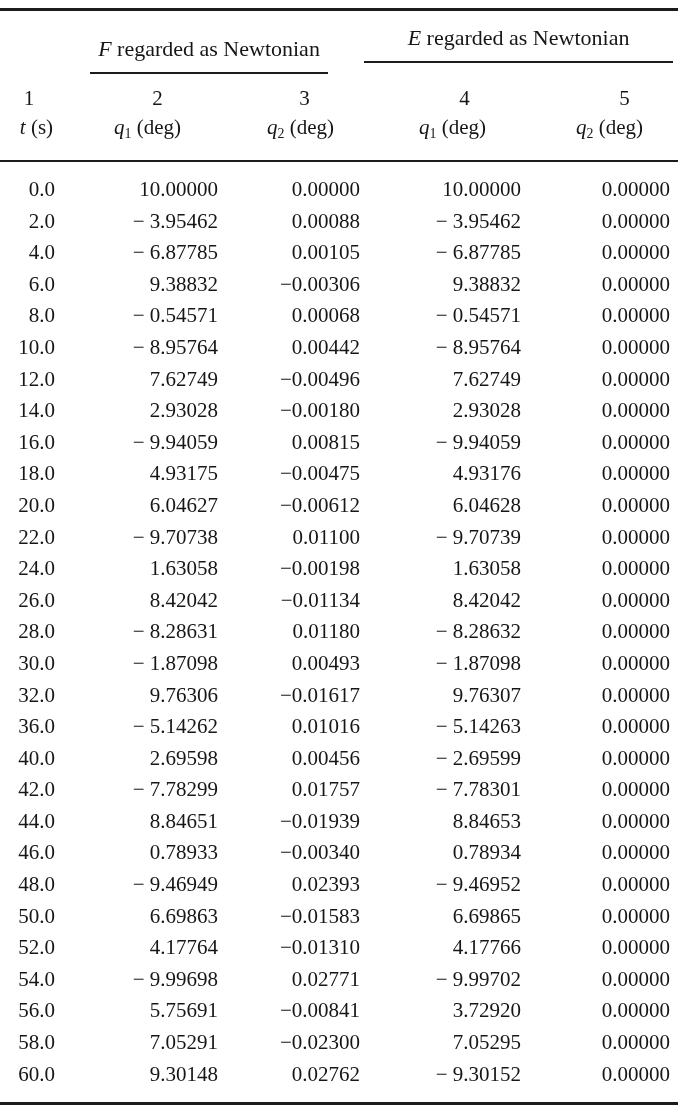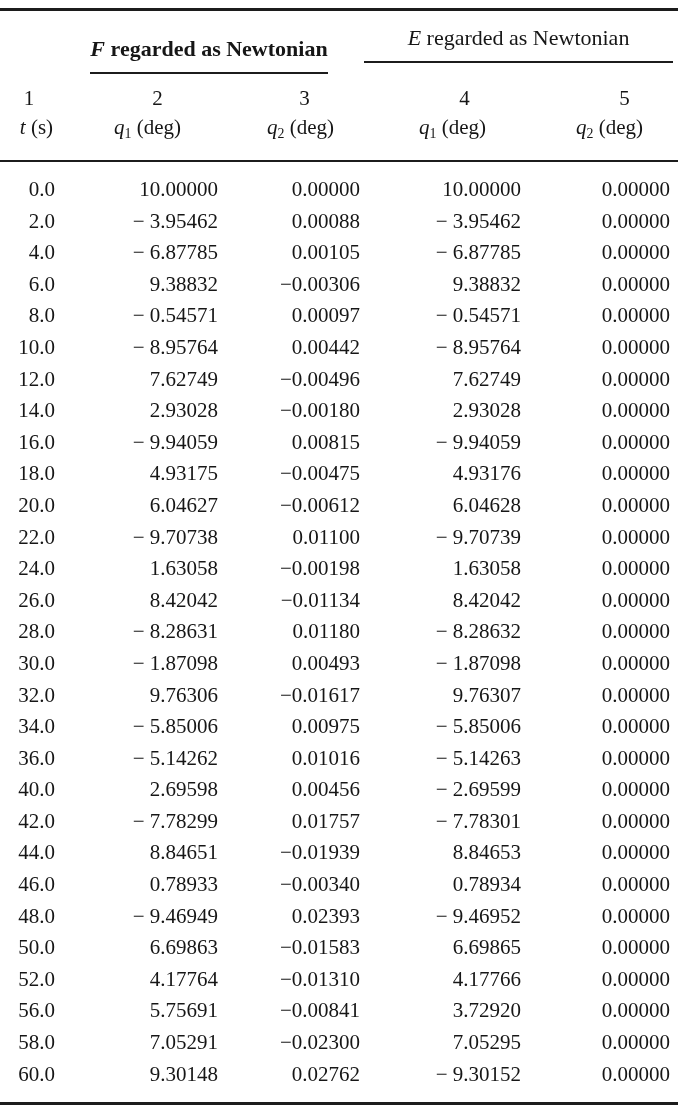--- a/index.html
+++ b/index.html
@@ -37,21 +37,21 @@
     vertical-align: bottom;
   }
   .group-wrap {
     border-bottom: 2px solid #1c1c1c;
     padding: 15px 0 11px 0;
     text-align: center;
     font-size: 22px;
     line-height: 24px;
     white-space: nowrap;
   }
-  .gw-f { margin: 0 36px 0 32px; font-weight: bold; }
+  .gw-f { margin: 0 36px 0 32px; }
   .gw-e { margin: 0 5px 11px 0; }
   .var-italic { font-style: italic; }
 
   
   .num-row th {
     font-size: 21px;
     line-height: 23px;
     text-align: center;
     padding-top: 13px;
   }
@@ -163,21 +163,21 @@
         <tr>
           <td class="c0">6.0</td>
           <td class="c1">9.38832</td>
           <td class="c2">−0.00306</td>
           <td class="c3">9.38832</td>
           <td class="c4">0.00000</td>
         </tr>
         <tr>
           <td class="c0">8.0</td>
           <td class="c1">− 0.54571</td>
-          <td class="c2">0.00097</td>
+          <td class="c2">0.00068</td>
           <td class="c3">− 0.54571</td>
           <td class="c4">0.00000</td>
         </tr>
         <tr>
           <td class="c0">10.0</td>
           <td class="c1">− 8.95764</td>
           <td class="c2">0.00442</td>
           <td class="c3">− 8.95764</td>
           <td class="c4">0.00000</td>
         </tr>
@@ -252,27 +252,20 @@
           <td class="c4">0.00000</td>
         </tr>
         <tr>
           <td class="c0">32.0</td>
           <td class="c1">9.76306</td>
           <td class="c2">−0.01617</td>
           <td class="c3">9.76307</td>
           <td class="c4">0.00000</td>
         </tr>
         <tr>
-          <td class="c0">34.0</td>
-          <td class="c1">− 5.85006</td>
-          <td class="c2">0.00975</td>
-          <td class="c3">− 5.85006</td>
-          <td class="c4">0.00000</td>
-        </tr>
-        <tr>
           <td class="c0">36.0</td>
           <td class="c1">− 5.14262</td>
           <td class="c2">0.01016</td>
           <td class="c3">− 5.14263</td>
           <td class="c4">0.00000</td>
         </tr>
         <tr>
           <td class="c0">40.0</td>
           <td class="c1">2.69598</td>
           <td class="c2">0.00456</td>
@@ -315,20 +308,27 @@
           <td class="c4">0.00000</td>
         </tr>
         <tr>
           <td class="c0">52.0</td>
           <td class="c1">4.17764</td>
           <td class="c2">−0.01310</td>
           <td class="c3">4.17766</td>
           <td class="c4">0.00000</td>
         </tr>
         <tr>
+          <td class="c0">54.0</td>
+          <td class="c1">− 9.99698</td>
+          <td class="c2">0.02771</td>
+          <td class="c3">− 9.99702</td>
+          <td class="c4">0.00000</td>
+        </tr>
+        <tr>
           <td class="c0">56.0</td>
           <td class="c1">5.75691</td>
           <td class="c2">−0.00841</td>
           <td class="c3">3.72920</td>
           <td class="c4">0.00000</td>
         </tr>
         <tr>
           <td class="c0">58.0</td>
           <td class="c1">7.05291</td>
           <td class="c2">−0.02300</td>

